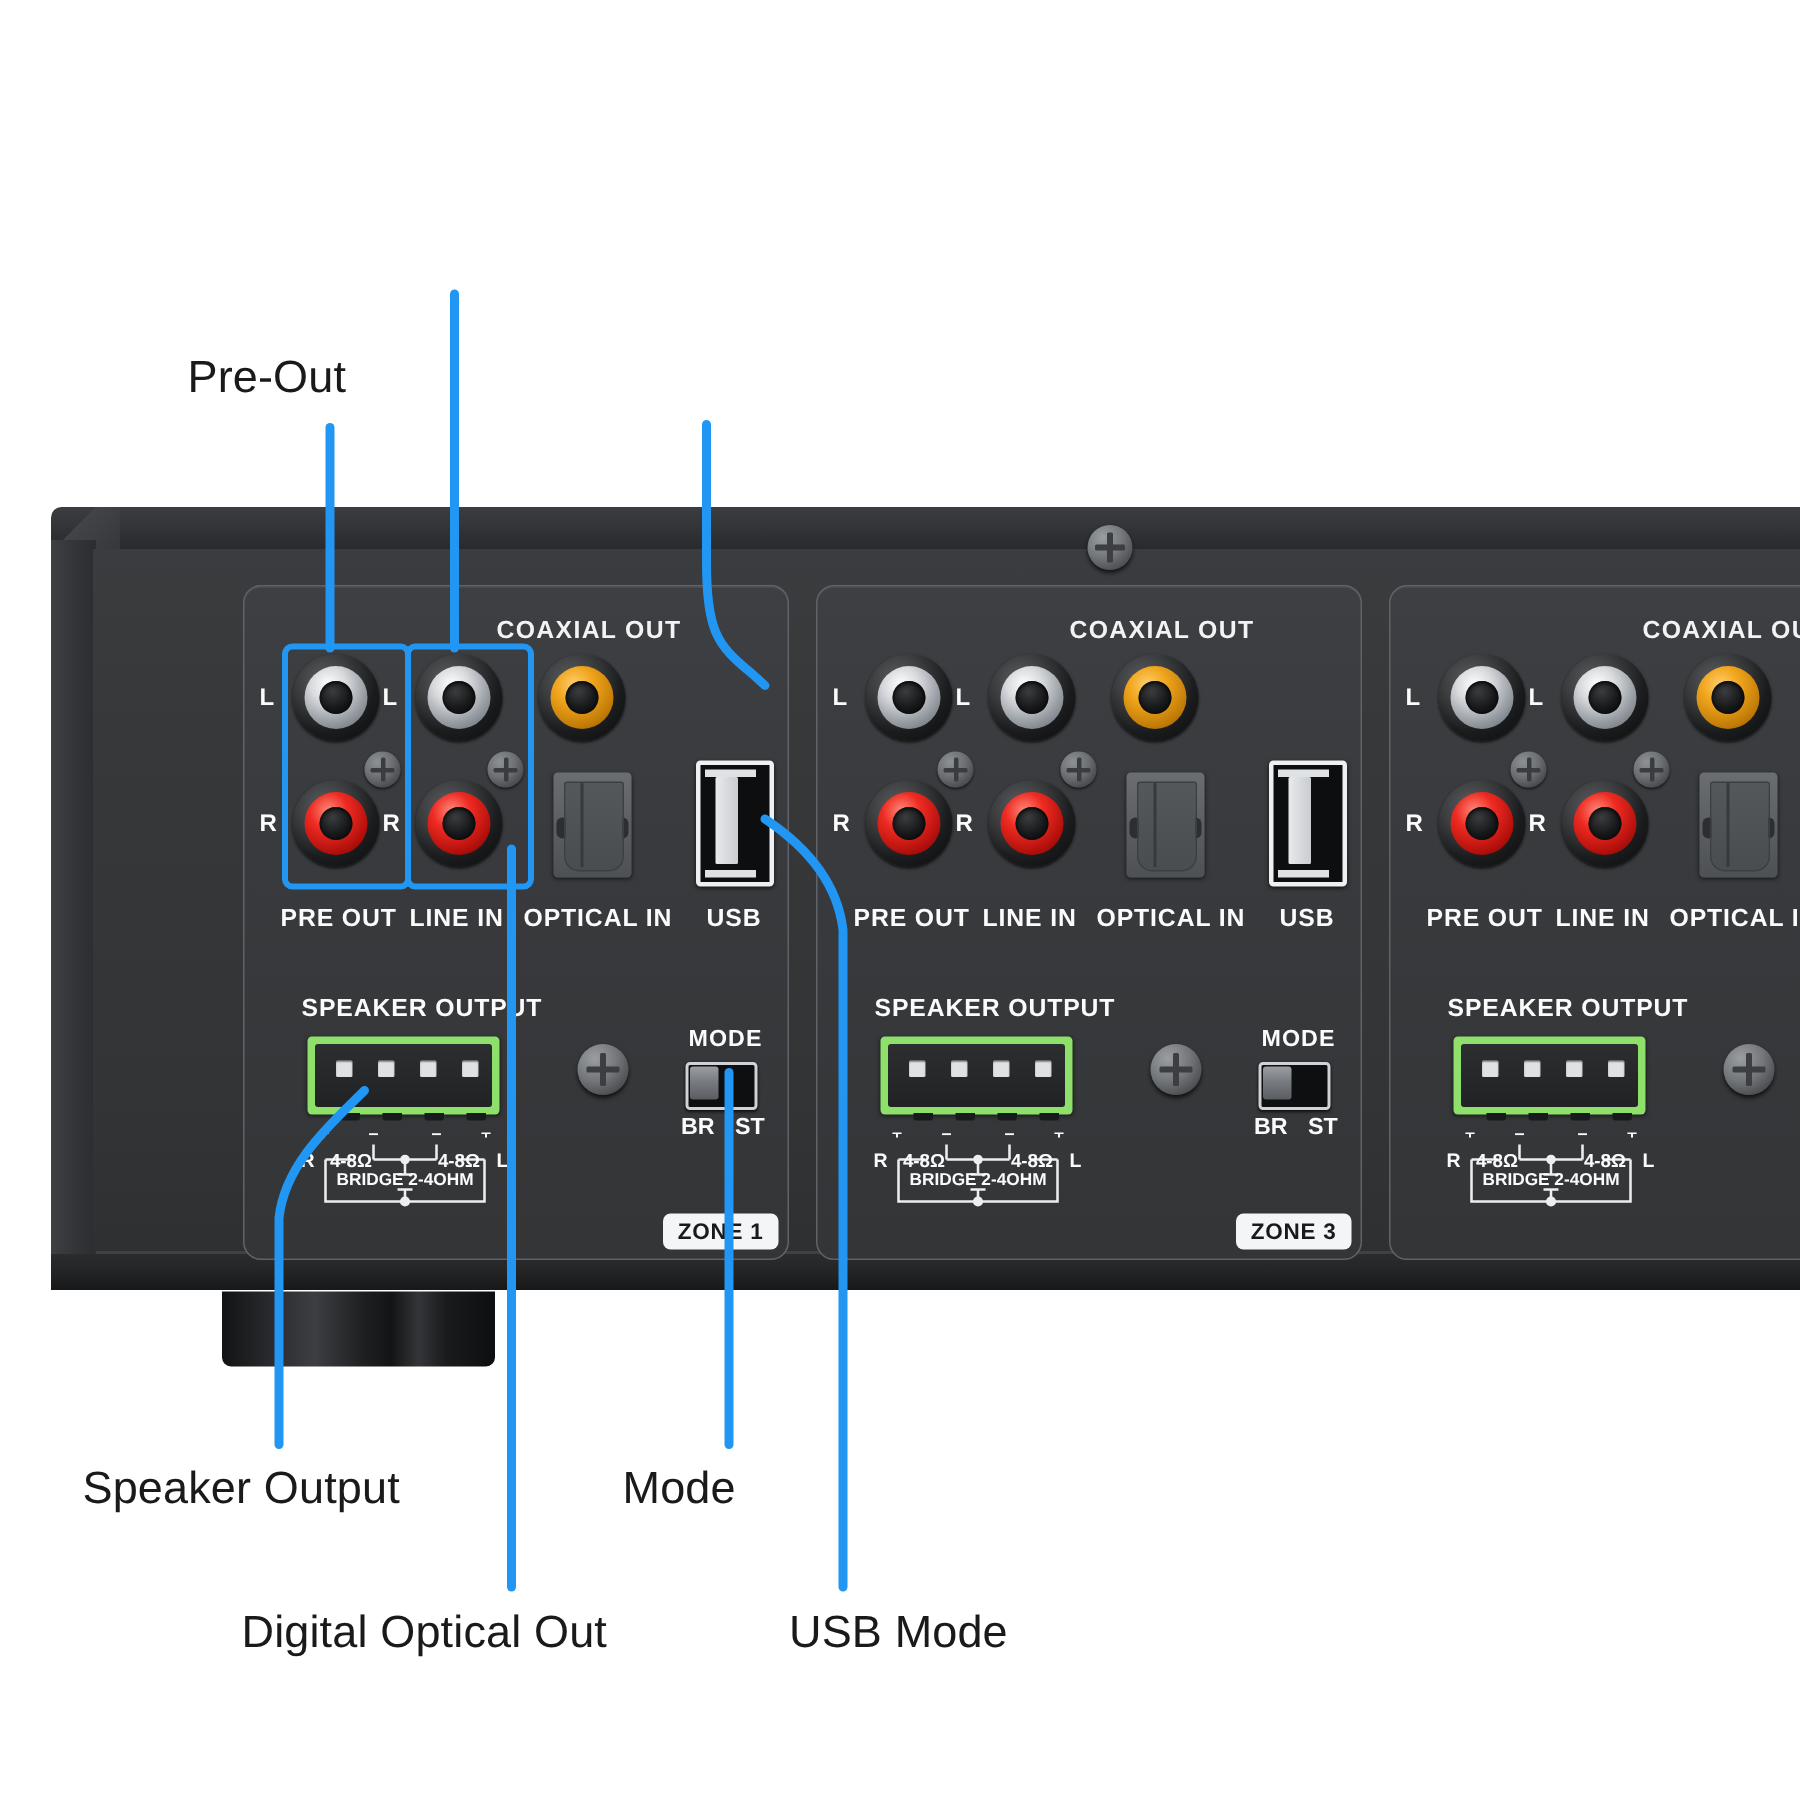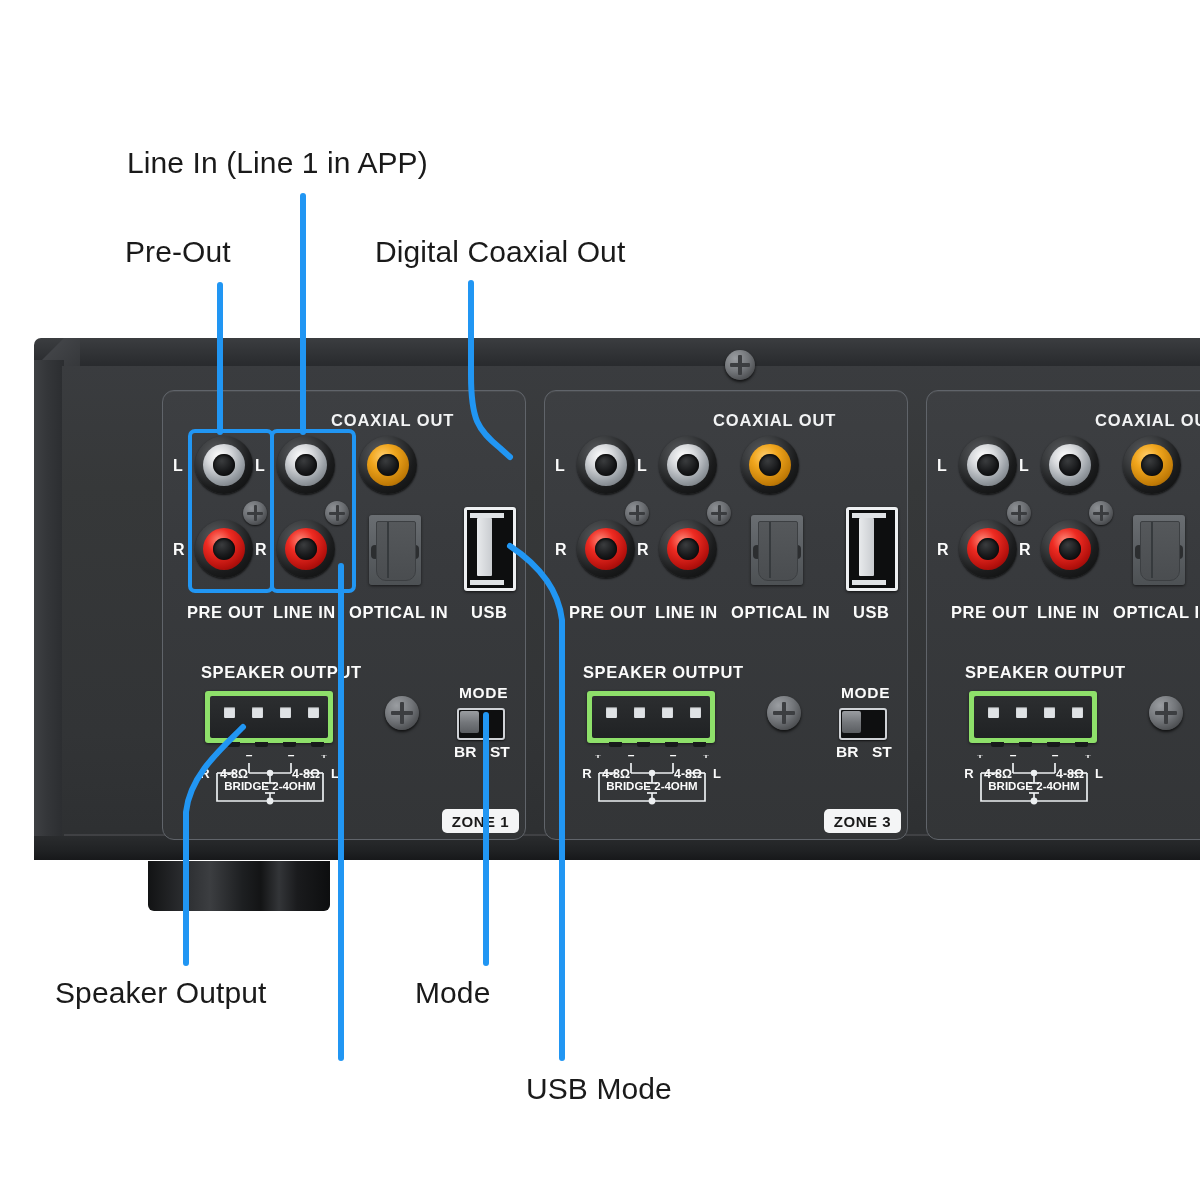--- a/index.html
+++ b/index.html
@@ -459,20 +459,19 @@
       <path d="M243,727 C222,748 190,775 186,812 L186,963"></path>
 
       <path d="M341,566 L341,1058"></path>
 
       <path d="M486,715 L486,963"></path>
 
       <path d="M510,546 C534,562 558,586 562,620 L562,1058"></path>
     </g>
   </svg>
 
-  <div class="callout-label" style="left:127px;top:148px;">Line In (Line 1 in APP)</div>
   <div class="callout-label" style="left:125px;top:237px;">Pre-Out</div>
-  <div class="callout-label" style="left:375px;top:237px;">Digital Coaxial Out</div>
   <div class="callout-label" style="left:55px;top:978px;">Speaker Output</div>
   <div class="callout-label" style="left:415px;top:978px;">Mode</div>
+  <div class="callout-label" style="left:161px;top:1074px;">Digital Optical Out</div>
   <div class="callout-label" style="left:526px;top:1074px;">USB Mode</div>
 
 </div>
 
 </body></html>

